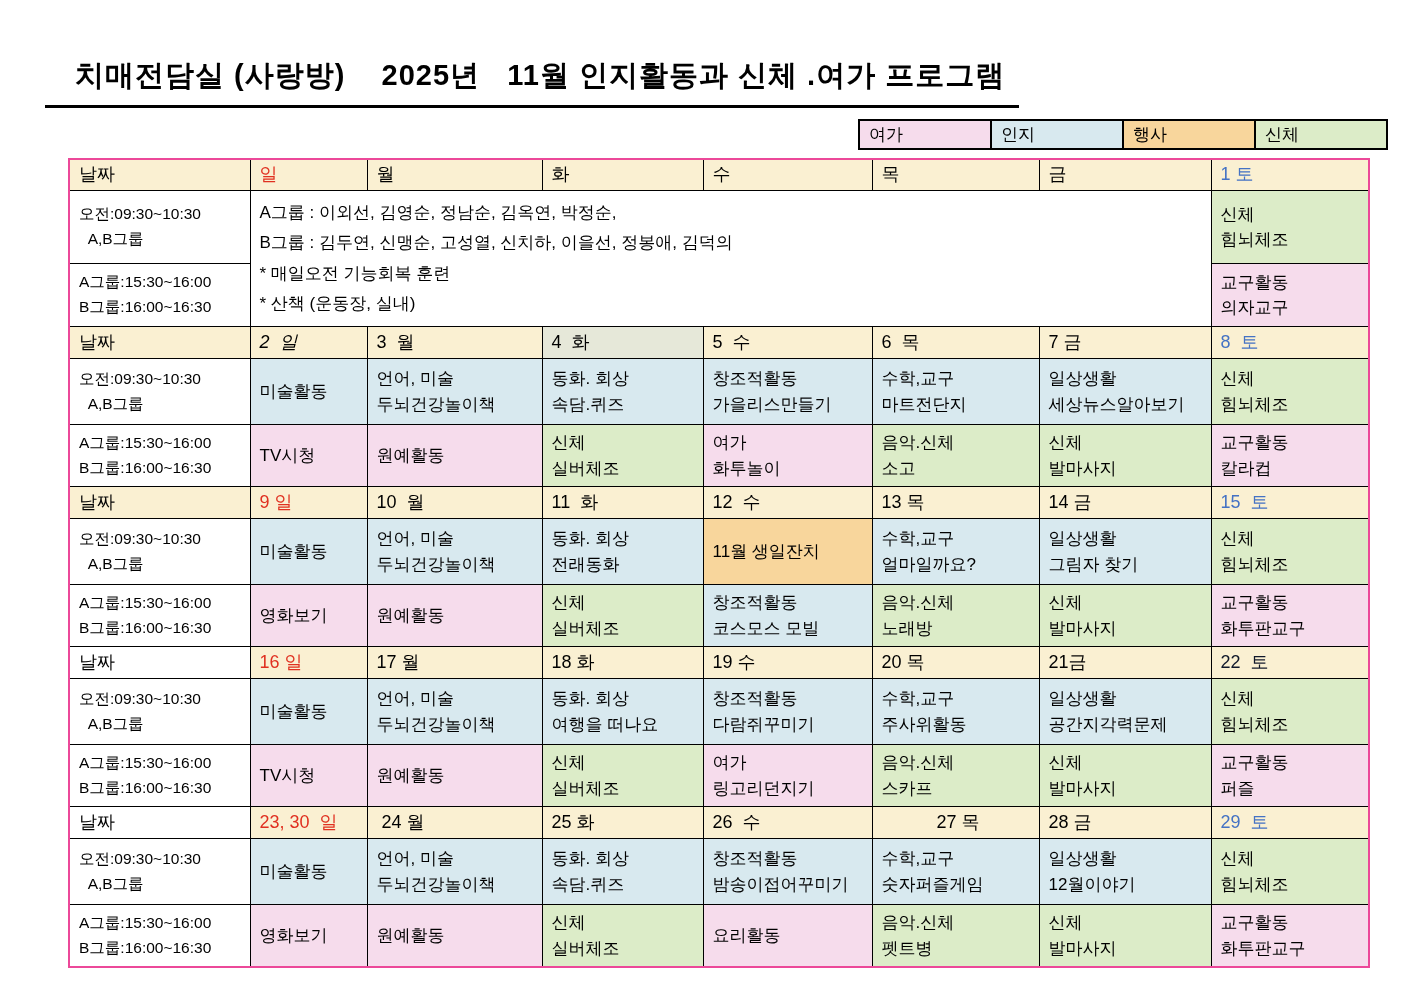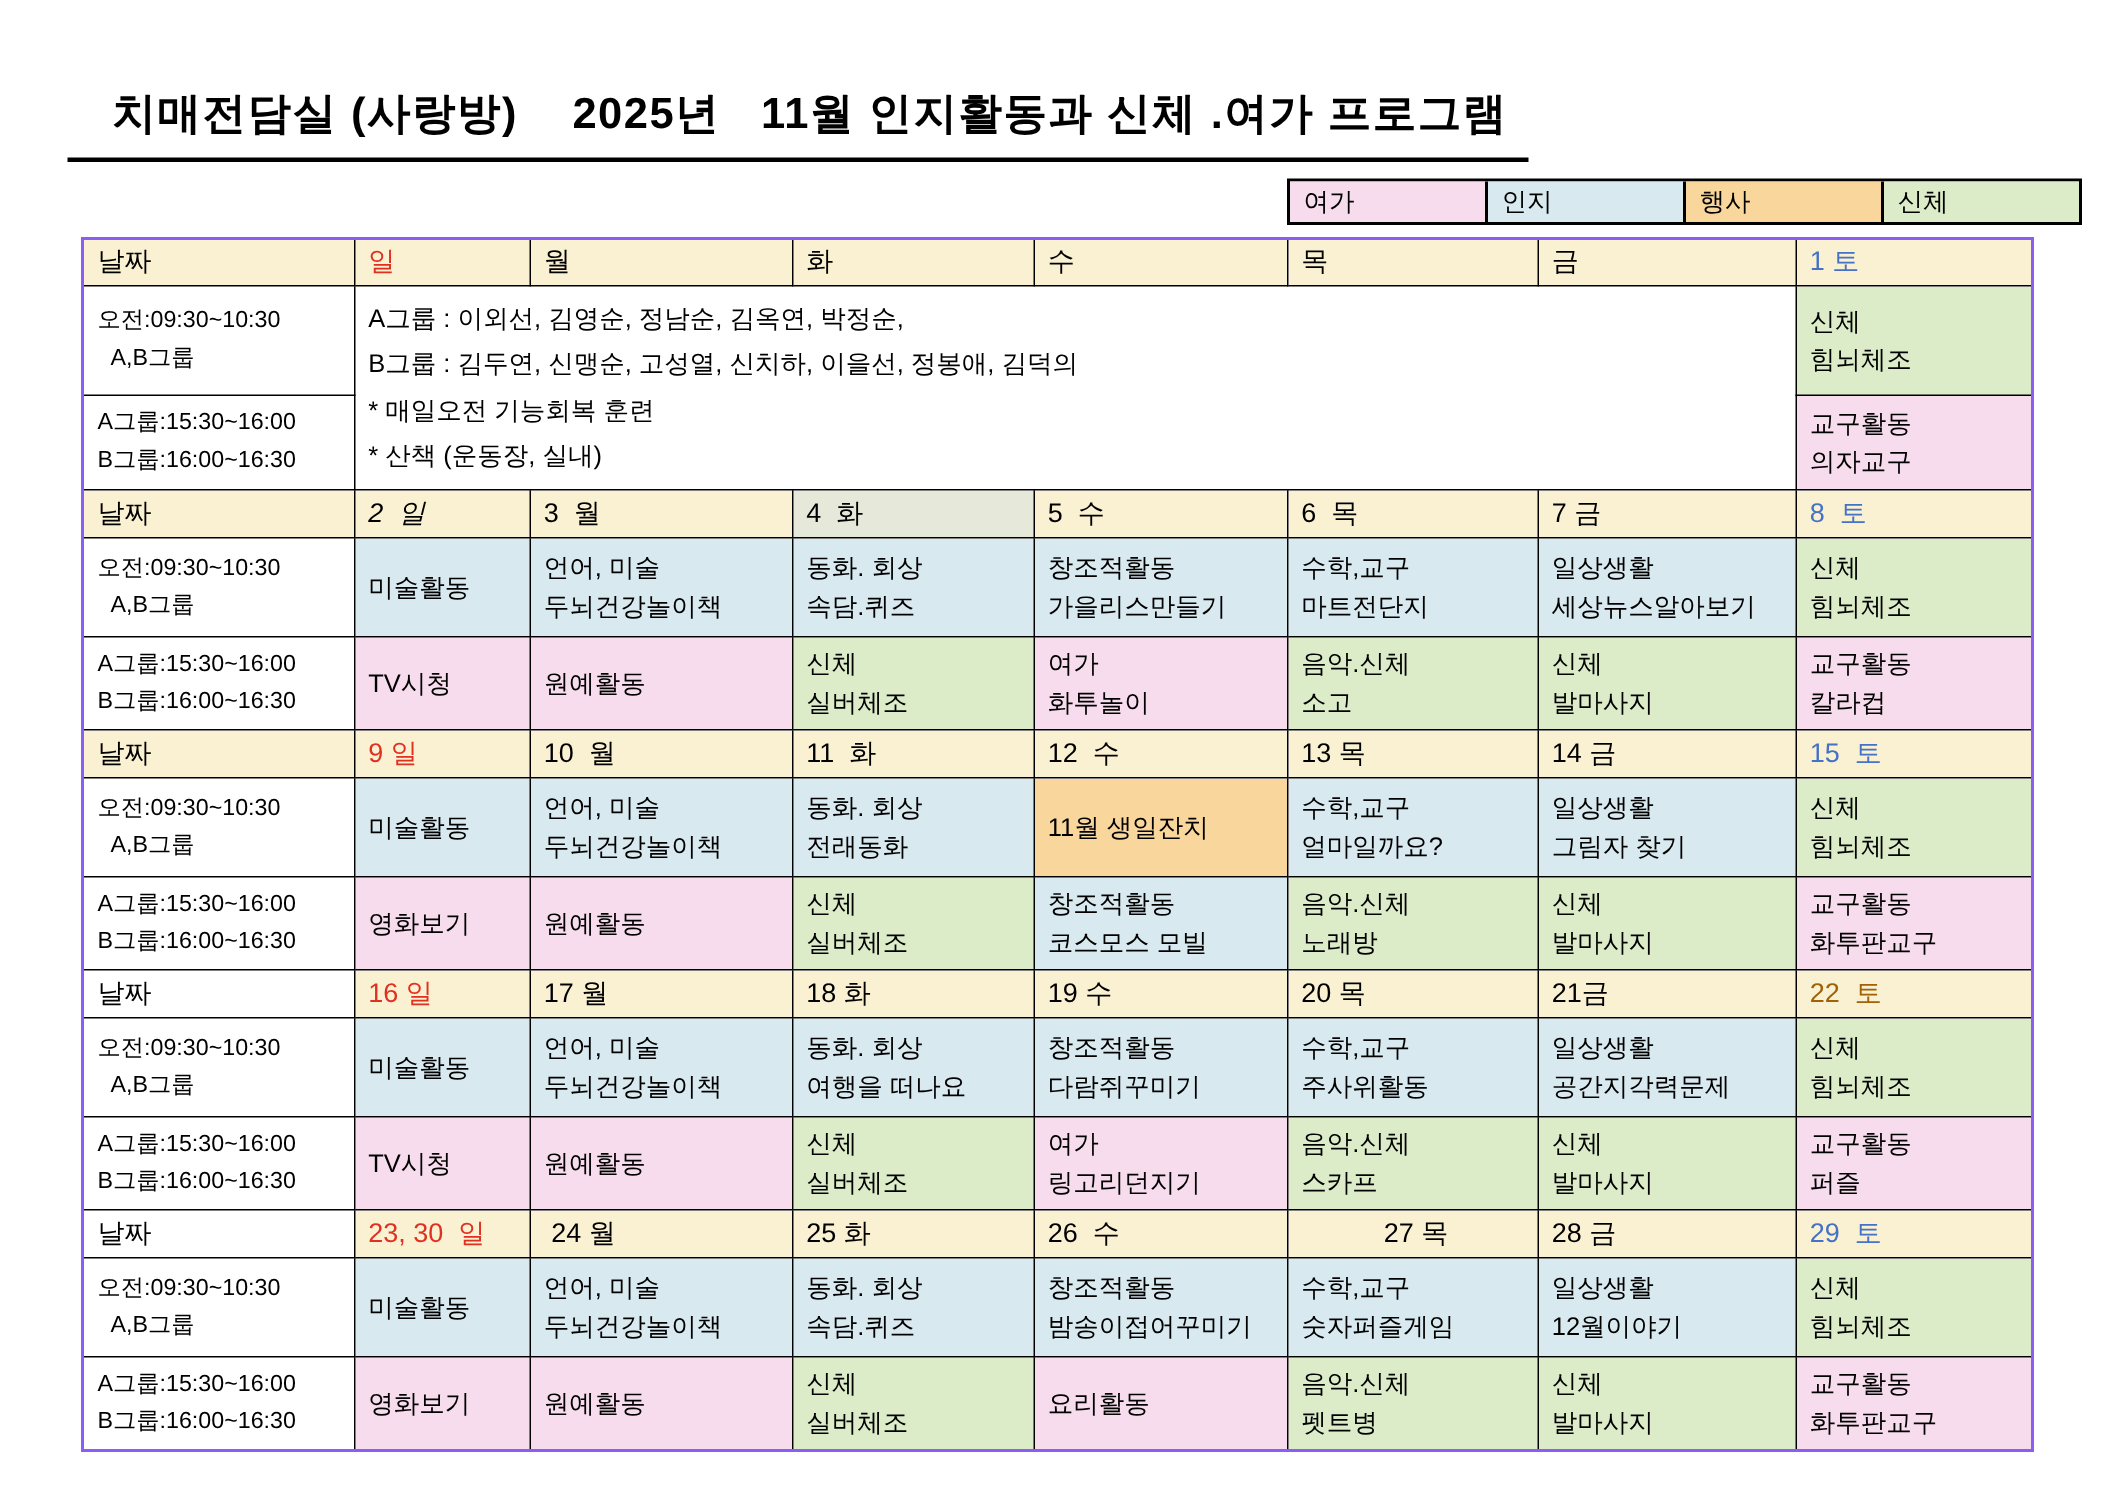--- a/index.html
+++ b/index.html
@@ -27,23 +27,23 @@
   .legend-cell{
     width:121px;height:27px;line-height:27px;
     padding-left:9px;font-size:17px;
     border-left:2px solid #000;
     white-space:pre;
   }
   .legend-cell:first-child{border-left:none;}
 
   
   table.schedule{
-    position:absolute;left:54px;top:158px;
+    position:absolute;left:68px;top:158px;
     border-collapse:collapse;table-layout:fixed;
-    width:1300px;border:2px solid #8b5cf6;
+    width:1300px;border:2px solid #ec4899;
   }
   td{
     border:1px solid #000;
     vertical-align:middle;
     padding:2px 4px 2px 9px;
     font-size:17px;line-height:1.5;
     white-space:pre-wrap;overflow:hidden;
   }
   tr.r-hdr td{height:26px;font-size:18px;line-height:1.2;}
   tr.r-date td{height:27px;font-size:18px;line-height:1.2;}
@@ -167,21 +167,21 @@
           <td style="background: rgb(246, 220, 236);"><div>교구활동</div><div>화투판교구</div></td>
         </tr>
         <tr class="r-date">
           <td style="background: rgb(255, 255, 255);"><div>날짜</div></td>
           <td style="background: rgb(250, 240, 210); color: rgb(224, 48, 32);"><div>16 일</div></td>
           <td style="background: rgb(250, 240, 210);"><div>17 월</div></td>
           <td style="background: rgb(250, 240, 210);"><div>18 화</div></td>
           <td style="background: rgb(250, 240, 210);"><div>19 수</div></td>
           <td style="background: rgb(250, 240, 210);"><div>20 목</div></td>
           <td style="background: rgb(250, 240, 210);"><div>21금</div></td>
-          <td style="background: rgb(250, 240, 210); color: #a16207; margin-left: 16px;"><div>22  토</div></td>
+          <td style="background: rgb(250, 240, 210); color: #0f172a; margin-left: 16px;"><div>22  토</div></td>
         </tr>
         <tr class="r-m">
           <td class="time"><div>오전:09:30~10:30</div><div>  A,B그룹</div></td>
           <td style="background: rgb(216, 233, 239);"><div>미술활동</div></td>
           <td style="background: rgb(216, 233, 239);"><div>언어, 미술</div><div>두뇌건강놀이책</div></td>
           <td style="background: rgb(216, 233, 239);"><div>동화. 회상</div><div>여행을 떠나요</div></td>
           <td style="background: rgb(216, 233, 239);"><div>창조적활동</div><div>다람쥐꾸미기</div></td>
           <td style="background: rgb(216, 233, 239);"><div>수학,교구</div><div>주사위활동</div></td>
           <td style="background: rgb(216, 233, 239);"><div>일상생활</div><div>공간지각력문제</div></td>
           <td style="background: rgb(220, 236, 200);"><div>신체</div><div>힘뇌체조</div></td>

